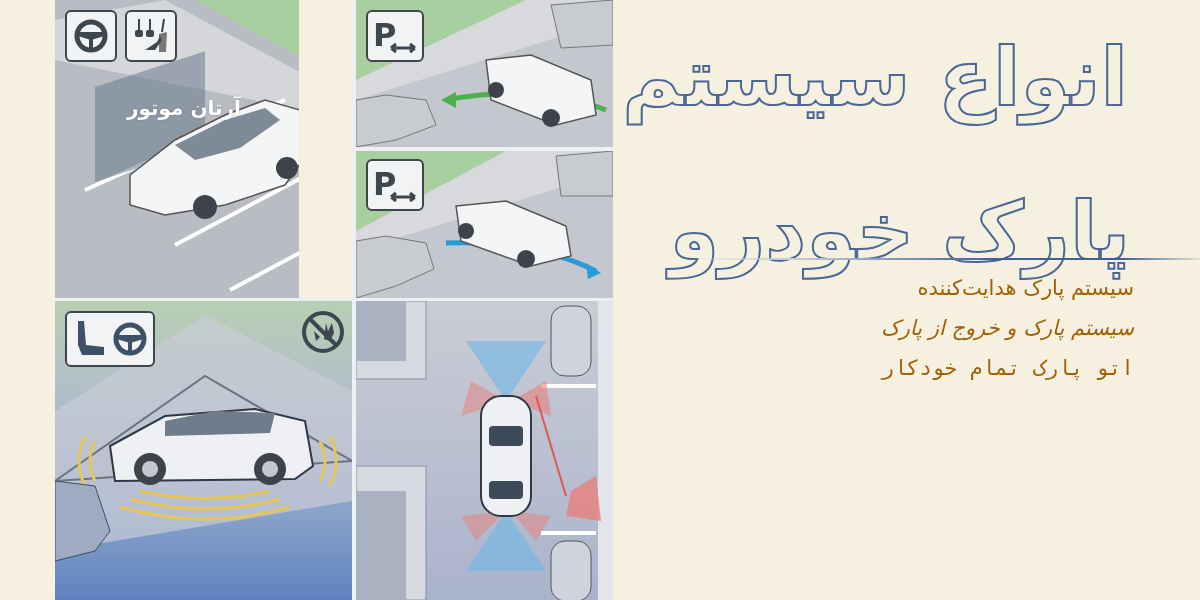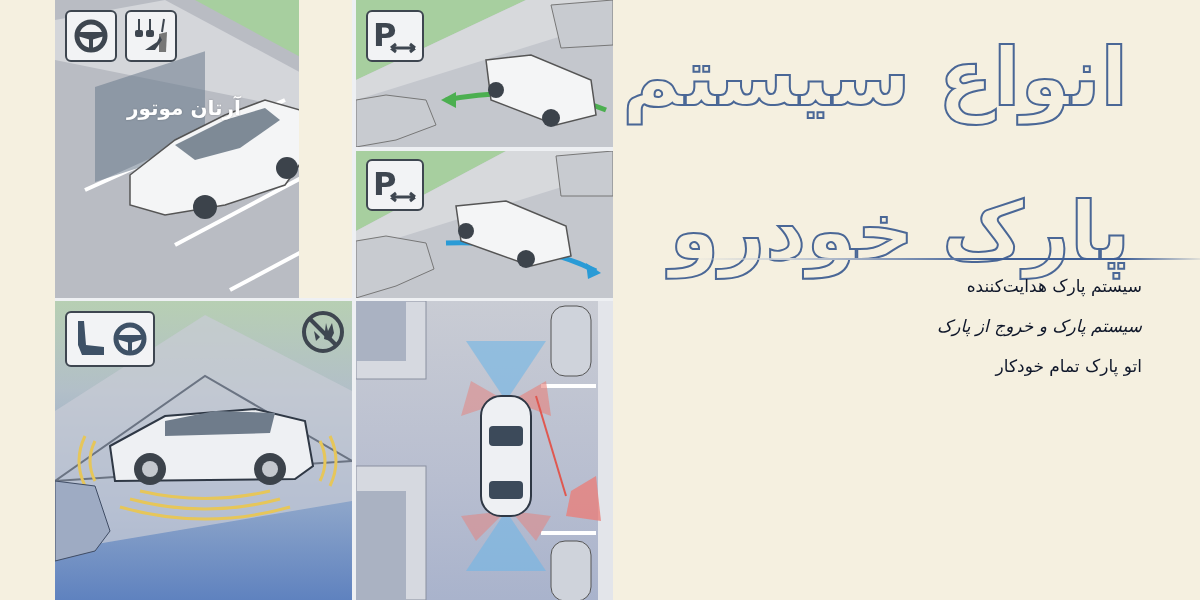--- a/index.html
+++ b/index.html
@@ -10,22 +10,22 @@
   .p3{left:356px;top:151px;width:257px;height:147px;background:#c4c7cd;}
   .p4{left:55px;top:301px;width:297px;height:299px;background:linear-gradient(180deg,#b7cfb3 0%,#b2bfc8 30%,#8aa3c9 70%,#5f82bf 100%);}
   .p5{left:356px;top:301px;width:257px;height:299px;background:linear-gradient(180deg,#c9ccd4 0%,#b8bed0 60%,#a9b3cc 100%);}
   .sep{position:absolute;background:#eef0f3;}
   .icon-box{position:absolute;background:#f2f3f5;border:2px solid #3e4650;border-radius:6px;box-sizing:border-box;display:flex;align-items:center;justify-content:center;}
   svg{display:block;}
   .title-line{position:absolute;right:72px;font-family:"DejaVu Sans",sans-serif;font-weight:bold;font-size:80px;color:transparent;-webkit-text-stroke:2px #4a6796;direction:rtl;white-space:nowrap;line-height:1;letter-spacing:-2px;}
   .t1{top:38px;}
   .t2{top:152px;right:70px;margin-top:40px;}
   .divider{position:absolute;left:688px;top:258px;width:512px;height:2px;background:linear-gradient(90deg,rgba(74,103,150,0) 0%,#c9cfd6 20%,#3f5f97 60%,#3f5f97 85%,rgba(63,95,151,0.1) 100%);}
-  .feature{position:absolute;right:58px;font-family:"DejaVu Sans",sans-serif;font-size:17px;color:#0f172a;direction:rtl;white-space:nowrap;}
-  .f1{top:276px;} .f2{top:316px;font-style:italic;} .f3{top:356px;}
+  .feature{position:absolute;right:66px;font-family:"DejaVu Sans",sans-serif;font-size:21px;color:#a16207;direction:rtl;white-space:nowrap;}
+  .f1{top:276px;} .f2{top:316px;font-style:italic;} .f3{top:356px;font-family:Liberation Mono, monospace;}
   .watermark{position:absolute;left:72px;top:96px;color:#fff;font-size:20px;font-weight:bold;direction:rtl;white-space:nowrap;text-shadow:0 0 2px rgba(0,0,0,0.25);}
 </style>
 </head>
 <body>
 
 <div class="panel p1">
   <svg width="297" height="298">
     <polygon points="140,0 297,0 297,85" fill="#a7cf9f"></polygon>
     <polygon points="0,20 110,0 297,100 297,120 0,60" fill="#d4d6da"></polygon>
     <g stroke="#fff" stroke-width="4" fill="none">

